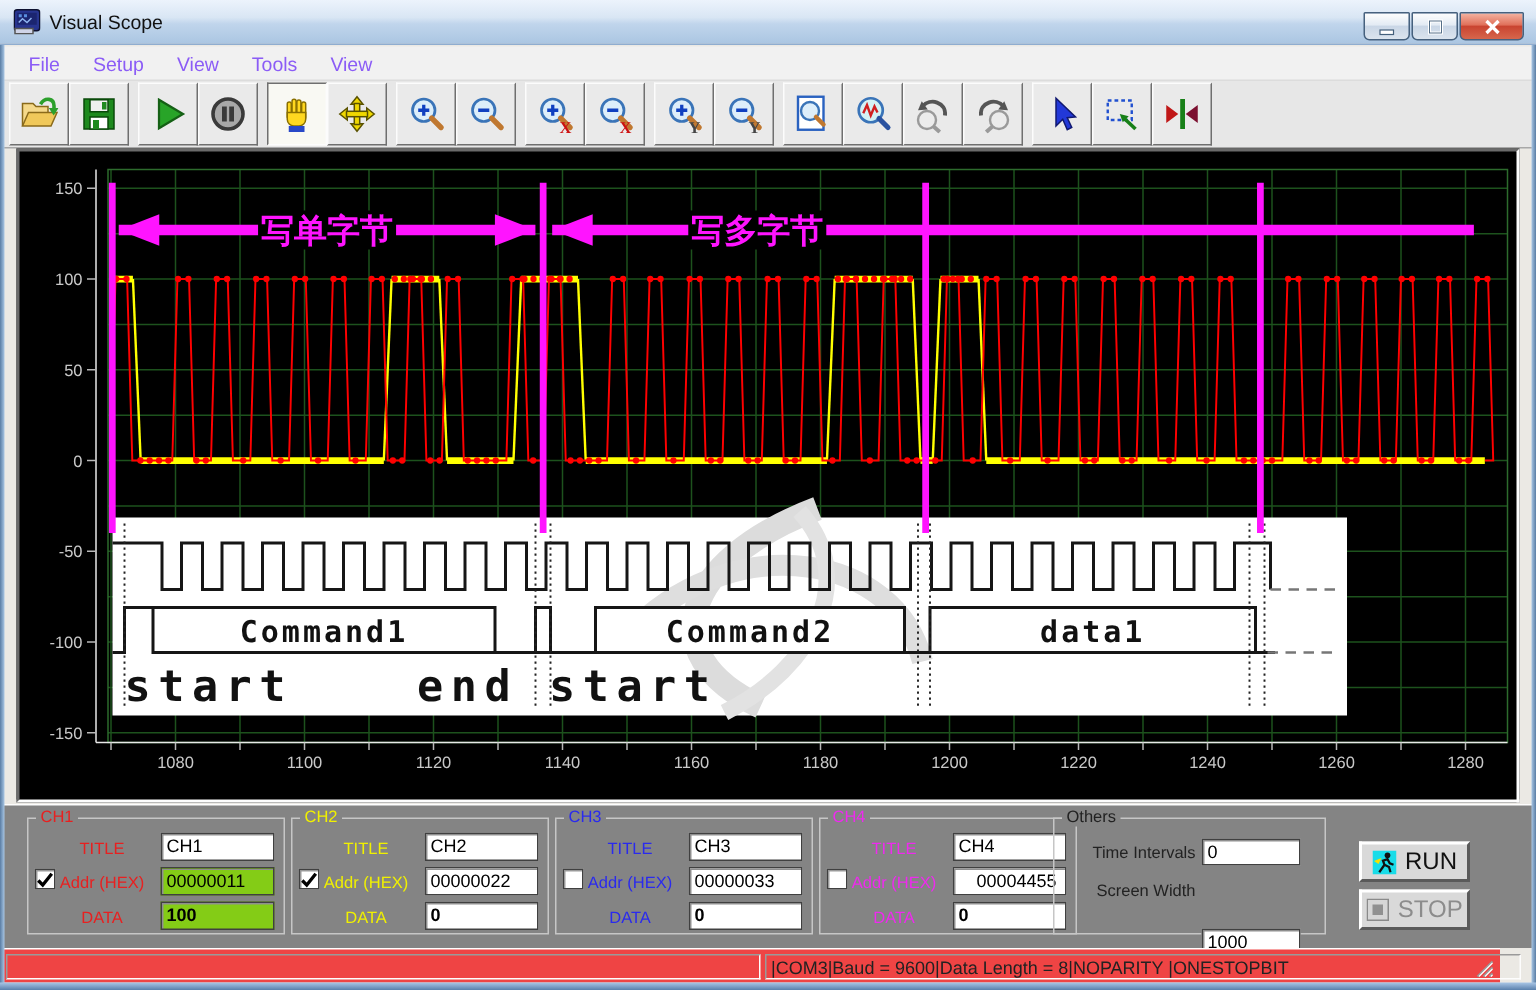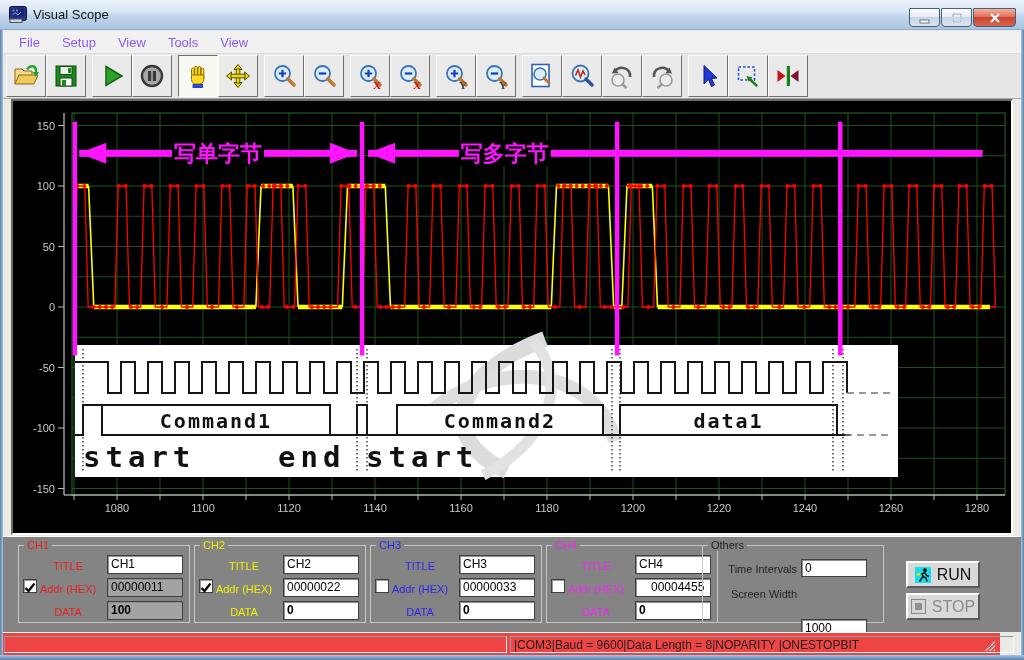--- a/index.html
+++ b/index.html
@@ -32,21 +32,21 @@
 
 .plotpanel{position:absolute;left:11px;top:99px;width:1002px;height:436px;
  border:2px solid;border-color:#6a6a6a #fdfdfd #fdfdfd #6a6a6a;background:#000;}
 
 .ctrlpanel{position:absolute;left:0;top:536px;width:1024px;height:96px;background:#848484;border-top:1px solid #fdfdfd;}
 .groupbox{position:absolute;border:1px solid #c6c6c6;height:78px;}
 .grouplabel{position:absolute;top:-7px;left:5px;background:#848484;padding:0 3px;font-size:11px;}
 .glabel{position:absolute;left:14px;width:70px;text-align:center;font-size:11px;white-space:nowrap;}
 .ginput{position:absolute;left:88px;width:76px;height:19px;background:#fff;border:1px solid #404040;
  box-shadow:inset 1px 1px 0 #8f8f8f;font-size:12px;padding:1px 3px;font-family:"Liberation Sans",sans-serif;}
-.ginput.dim{background:#a3a3a3;}
+.ginput.dim{background:#84cc16;}
 .ginput.bold{font-weight:bold;}
 .checkbox{position:absolute;left:4px;width:14px;height:14px;background:#fff;border:1px solid #404040;
  box-shadow:inset 1px 1px 0 #999;}
 .obox-label{position:absolute;font-size:11px;color:#222;width:86px;text-align:right;}
 .obox-input{position:absolute;left:98px;width:66px;height:18px;background:#fff;border:1px solid #404040;
  box-shadow:inset 1px 1px 0 #8f8f8f;font-size:12px;padding:1px 3px;}
 .actbtn{position:absolute;left:906px;width:74px;height:27px;background:#d9d9d9;
  border:2px solid;border-color:#fff #5a5a5a #5a5a5a #fff;display:flex;align-items:center;justify-content:center;
  gap:6px;font-size:16px;color:#111;}
 .actbtn.disabled{color:#8c8c8c;}

